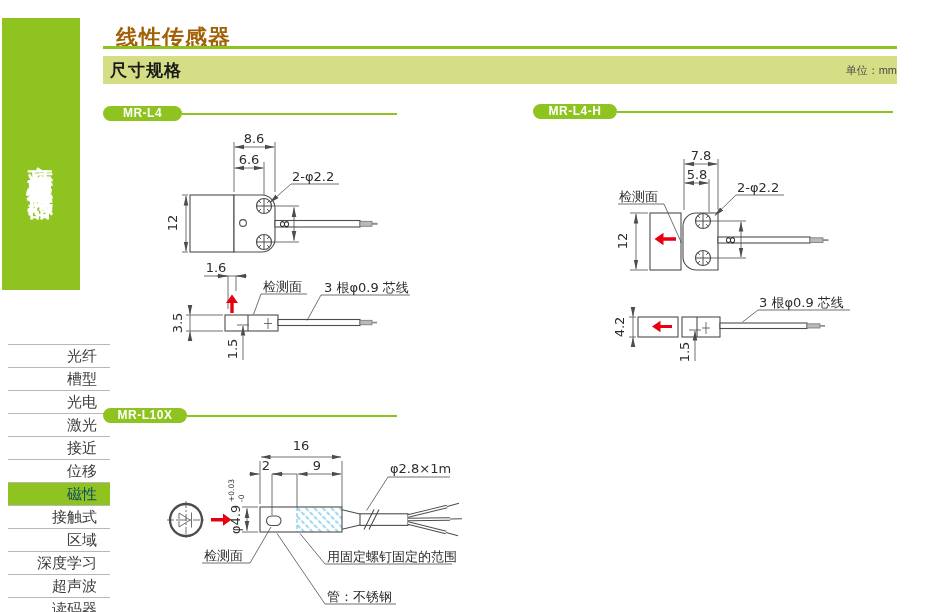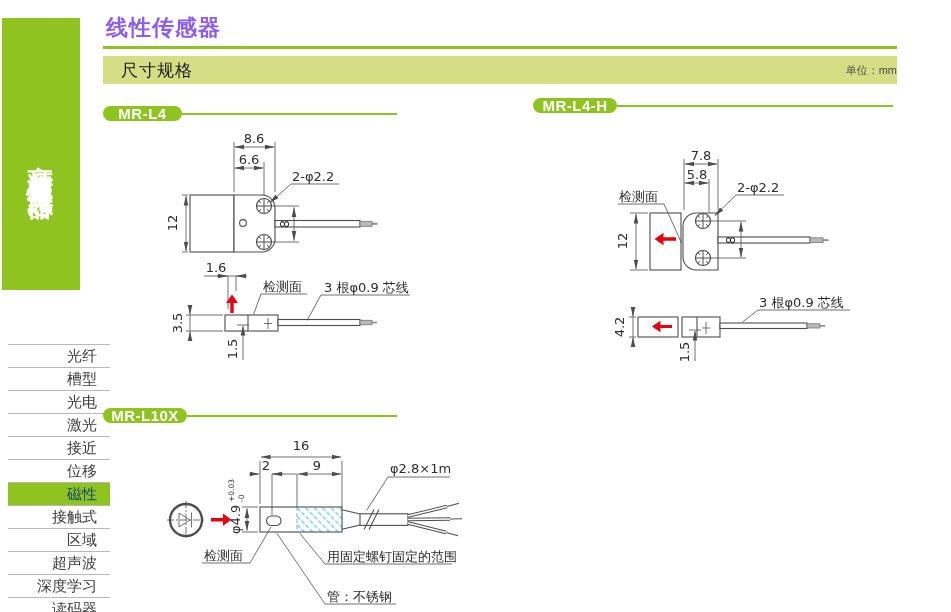--- a/index.html
+++ b/index.html
@@ -18,35 +18,35 @@
   }
   .side-menu{position:absolute;left:0;top:336px;width:102px;margin:8px;padding:0;list-style:none;}
   .side-menu li{
     height:22px;border-top:1px solid #b8b8b8;
     font-size:15px;line-height:22px;text-align:right;padding-right:13px;
     color:#3c3c3c;cursor:pointer;
   }
   .side-menu li.active{background:#8fc31f;color:#0c4a6e;}
   
   .page-title{
-    position:absolute;left:104px;top:11px;margin:2px;
-    font-size:22px;font-weight:bold;color:#8b5cf6;letter-spacing:1px;
+    position:absolute;left:104px;top:11px;margin:12px;
+    font-size:22px;font-weight:bold;color:#a16207;letter-spacing:1px;
   }
   .rule{position:absolute;left:103px;top:46px;width:794px;height:3px;background:#8fc31f;}
   .section-bar{
     position:absolute;left:103px;top:56px;width:794px;height:28px;background:#d5de84;
     display:flex;align-items:center;justify-content:space-between;
   }
-  .section-bar .sec-title{font-size:17px;font-weight:normal;color:#1a1a1a;padding-left:18px;letter-spacing:1px;}
+  .section-bar .sec-title{font-size:17px;font-weight:bold;color:#1a1a1a;padding-left:7px;letter-spacing:1px;}
   .section-bar .unit{font-size:11px;color:#4a4a4a;padding-right:0;}
   
   .model-tag{position:absolute;height:15px;display:flex;align-items:center;}
   .model-tag .pill{
     background:#8fc31f;color:#fff;border-radius:8px;height:15px;line-height:15px;
-    font-size:15px;font-weight:bold;letter-spacing:0.5px;text-align:center;flex:0 0 auto;
+    font-size:12px;font-weight:bold;letter-spacing:0.5px;text-align:center;flex:0 0 auto;
   }
   .model-tag .tagline{flex:1 1 auto;height:2px;background:#8fc31f;}
   
   svg.drawing{position:absolute;left:0;top:0;}
   .dl{stroke:#4d4d4d;stroke-width:1.1;fill:none;}
   .dlf{stroke:#4d4d4d;stroke-width:1.1;fill:#fff;}
   .dim{stroke:#4d4d4d;stroke-width:0.8;fill:none;}
   .dt{font:13px "DejaVu Sans",sans-serif;fill:#2d2d2d;}
   .dts{font:7.5px "DejaVu Sans",sans-serif;fill:#2d2d2d;}
   .lbl{font:13px "DejaVu Sans","Liberation Sans",sans-serif;fill:#2d2d2d;}
@@ -59,38 +59,38 @@
   <ul class="side-menu">
     <li>光纤</li>
     <li>槽型</li>
     <li>光电</li>
     <li>激光</li>
     <li>接近</li>
     <li>位移</li>
     <li class="active">磁性</li>
     <li>接触式</li>
     <li>区域</li>
+    <li>深度学习</li>
     <li>超声波</li>
-    <li>深度学习</li>
     <li>读码器</li>
   </ul>
 </aside>
 
 <h1 class="page-title">线性传感器</h1>
 <div class="rule"></div>
 <div class="section-bar">
   <span class="sec-title">尺寸规格</span>
   <span class="unit">单位：mm</span>
 </div>
 
 <div class="model-tag" style="left:103px;top:106px;width:294px;">
   <span class="pill" style="width:79px;">MR-L4</span>
   <span class="tagline"></span>
 </div>
-<div class="model-tag" style="left:533px;top:98px;width:360px;">
+<div class="model-tag" style="left:533px;top:104px;width:360px;">
   <span class="pill" style="width:84px;">MR-L4-H</span>
   <span class="tagline"></span>
 </div>
 <div class="model-tag" style="left:103px;top:408px;width:294px;">
   <span class="pill" style="width:84px;">MR-L10X</span>
   <span class="tagline"></span>
 </div>
 
 <svg class="drawing" width="951" height="612" viewBox="0 0 951 612">
   <defs>

